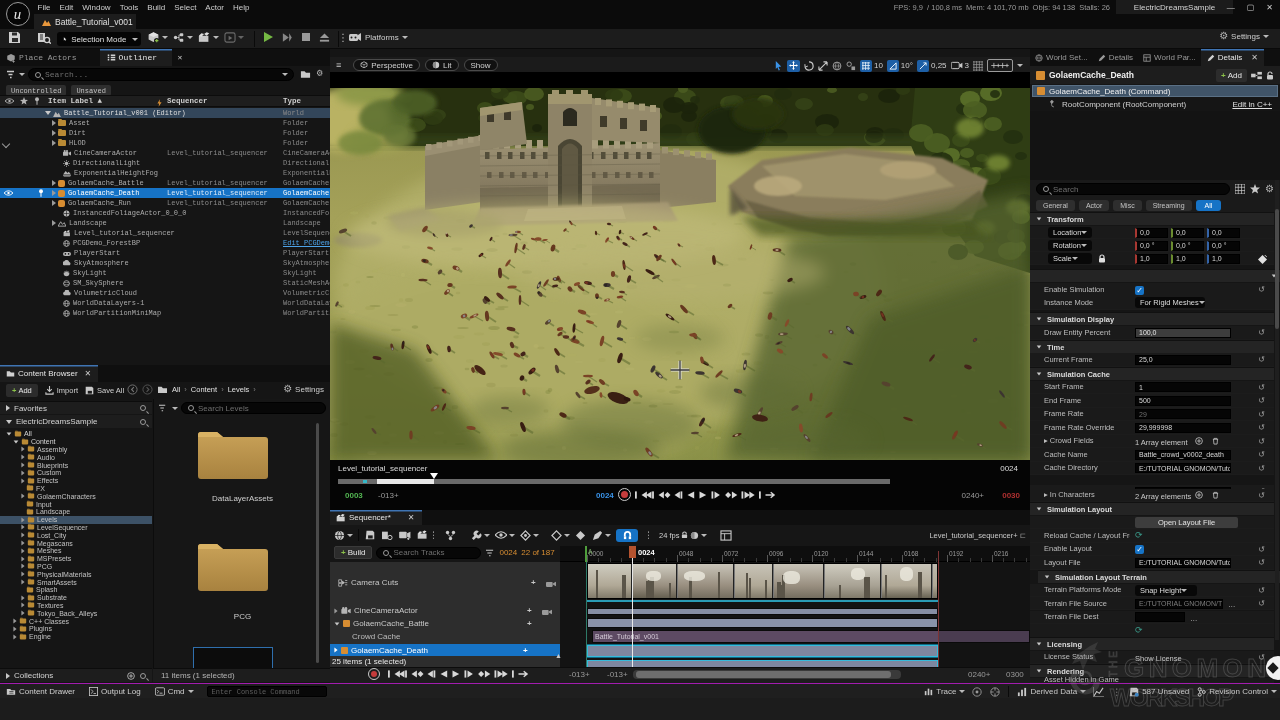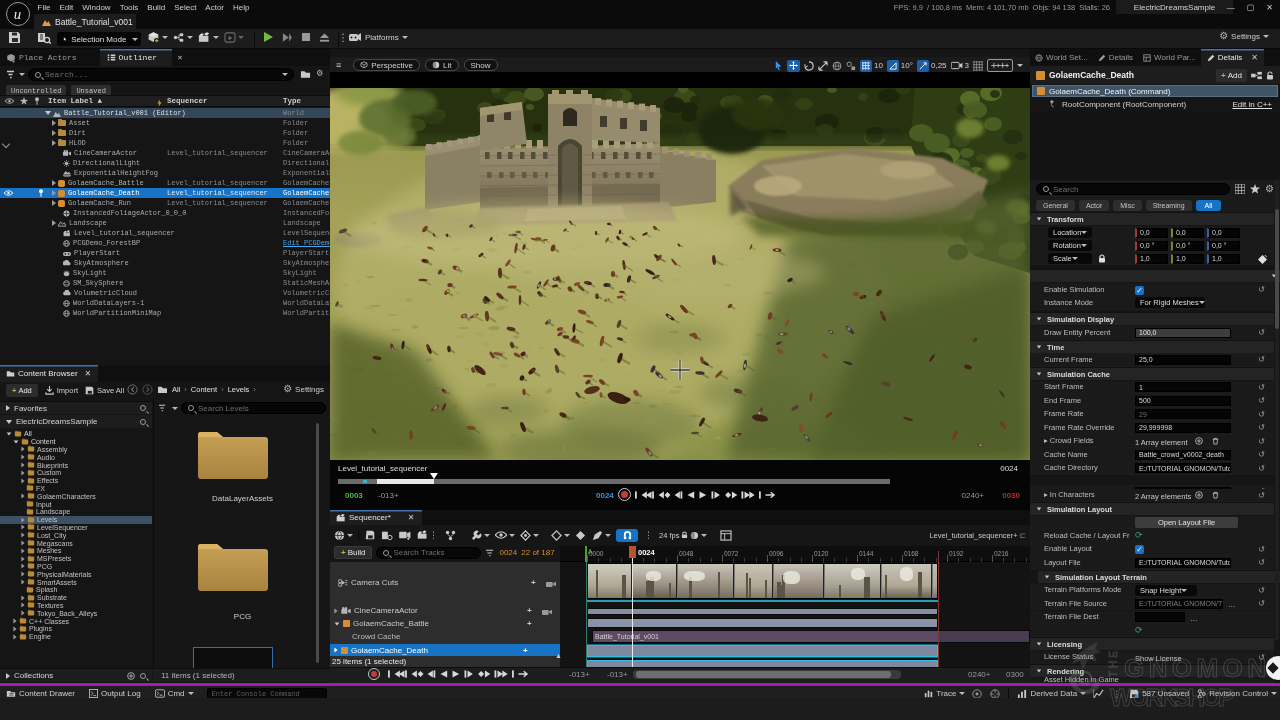--- a/index.html
+++ b/index.html
@@ -23,21 +23,21 @@
 #selmode{left:57px;top:32px;width:84px;height:14px;white-space:nowrap;font-size:7.5px;background:#050505;border-radius:3px;display:flex;align-items:center;gap:4px;padding:0 6px;font-size:8px;color:#e0e0e0;}
 
 .chev{width:5px;height:5px;display:inline-block;position:relative;}
 .chev:before{content:"";position:absolute;left:0;top:1px;border-left:3px solid transparent;border-right:3px solid transparent;border-top:3px solid #bbb;}
 
 #outliner{left:0;top:49px;width:384px;height:314px;background:#151515;font-family:Liberation Mono, monospace;}
 #cbrowser{left:0;top:365px;width:330px;height:318px;background:#151515;}
 #viewport{left:330px;top:49px;width:700px;height:461px;background:#000;}
 #sequencer{left:330px;top:510px;width:700px;height:173px;background:#161616;}
 #details{left:1030px;top:49px;width:250px;height:634px;background:#151515;}
-#bottombar{left:0;top:683px;width:1280px;height:15px;background:#1f1f1f;border-top:3px solid #a21caf;}
+#bottombar{left:0;top:683px;width:1280px;height:15px;background:#1f1f1f;border-top:1px solid #a21caf;}
 #bottomfill{left:0;top:698px;width:1280px;height:22px;background:#1c1c1c;}
 .panelTabs{height:17px;background:#0f0f0f;display:flex;align-items:flex-end;}
 .ptab{height:17px;display:flex;align-items:center;gap:3px;padding:0 7px;font-size:8px;color:#9a9a9a;white-space:nowrap;}
 .ptab.on{background:#1d1d1d;color:#e6e6e6;box-shadow:inset 0 1.5px 0 #3f74b3;}
 .searchpill{background:#070707;border:1px solid #000;border-radius:8px;height:13px;display:flex;align-items:center;gap:4px;padding:0 6px;color:#6f6f6f;}
 .mag{width:6px;height:6px;border:1.2px solid #9a9a9a;border-radius:50%;position:relative;flex:none;}
 .mag:after{content:"";position:absolute;width:3px;height:1.2px;background:#9a9a9a;left:4.5px;top:5.5px;transform:rotate(45deg);}
 .gear{color:#b5b5b5;font-size:10px;line-height:1;}
 
 .orow{height:10px;display:flex;align-items:center;font-size:7px;color:#a5a5a5;position:relative;}

